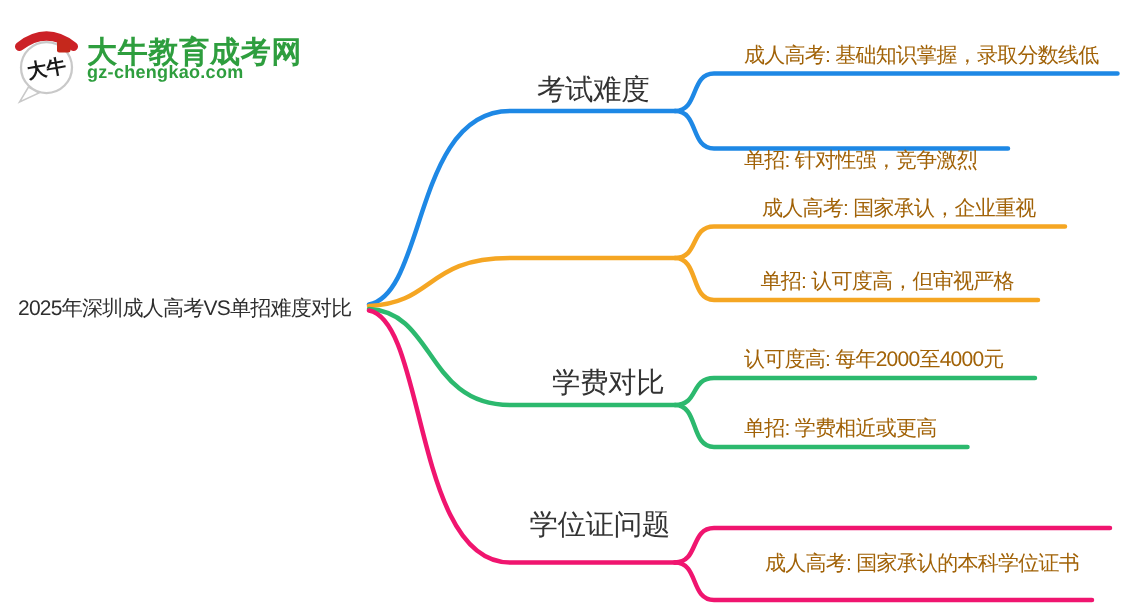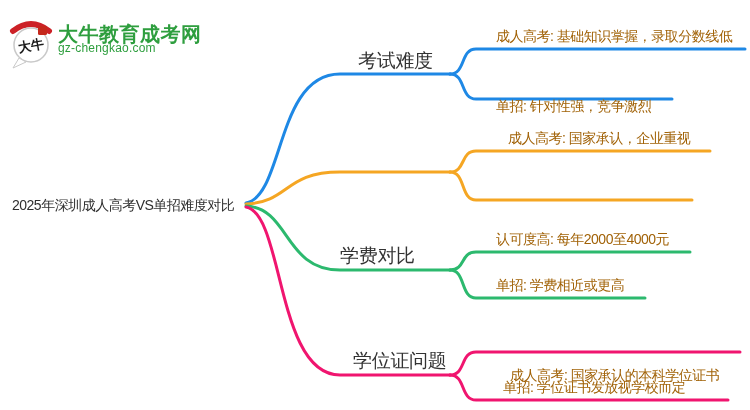--- a/index.html
+++ b/index.html
@@ -22,21 +22,21 @@
     position:absolute;font-size:14px;color:#a16207;white-space:nowrap;line-height:18px;
     letter-spacing:-0.5px;
   }
   .logo{position:absolute;left:8px;top:14px;width:230px;height:58px;cursor:pointer;}
   .logo-icon{position:absolute;left:0;top:2px;}
   .logo-name{
     position:absolute;left:50px;top:7px;font-size:20px;font-weight:bold;
     color:#2E9E3E;letter-spacing:0.5px;white-space:nowrap;
   }
   .logo-domain{
-    position:absolute;left:50px;top:27px;font-size:12px;font-weight:normal;
+    position:absolute;left:50px;top:27px;font-size:12px;font-weight:bold;
     color:#2E9E3E;letter-spacing:0.2px;white-space:nowrap;
   }
 </style>
 </head>
 <body>
 
 <div class="canvas">
 
   <div class="logo">
     <svg class="logo-icon" width="46" height="54" viewBox="0 0 46 54">
@@ -65,27 +65,27 @@
     <path d="M450,270 C466,270 460,298 476,298 L645,298" stroke="#2CB96E"></path>
 
     <path d="M246,207 C284,214 276,375 340,375 L450,375" stroke="#F0156F"></path>
     <path d="M450,375 C466,375 460,352 476,352 L740,352" stroke="#F0156F"></path>
     <path d="M450,375 C466,375 460,400 476,400 L728,400" stroke="#F0156F"></path>
   </svg>
 
   <div class="root-title">2025年深圳成人高考VS单招难度对比</div>
 
   <div class="branch-label" style="left:358px;top:52px;">考试难度</div>
-  <div class="branch-label" style="left:340px;top:247px;text-align:right;">学费对比</div>
-  <div class="branch-label" style="left:353px;top:352px;">学位证问题</div>
+  <div class="branch-label" style="left:368px;top:247px;text-align:right;">学费对比</div>
+  <div class="branch-label" style="left:353px;top:342px;">学位证问题</div>
 
   <div class="leaf-text" style="left:496px;top:27px;">成人高考: 基础知识掌握，录取分数线低</div>
   <div class="leaf-text" style="left:496px;top:77px;margin-top:20px;">单招: 针对性强，竞争激烈</div>
 
   <div class="leaf-text" style="left:508px;top:129px;">成人高考: 国家承认，企业重视</div>
+  <div class="leaf-text" style="left:507px;top:178px;">单招: 认可度高，但审视严格</div>
 
   <div class="leaf-text" style="left:496px;top:230px;">认可度高: 每年2000至4000元</div>
   <div class="leaf-text" style="left:496px;top:276px;">单招: 学费相近或更高</div>
 
   <div class="leaf-text" style="left:510px;top:330px;margin-top:36px;">成人高考: 国家承认的本科学位证书</div>
-  <div class="leaf-text" style="left:503px;top:378px;">单招: 学位证书发放视学校而定</div>
 
 </div>
 
 </body></html>

